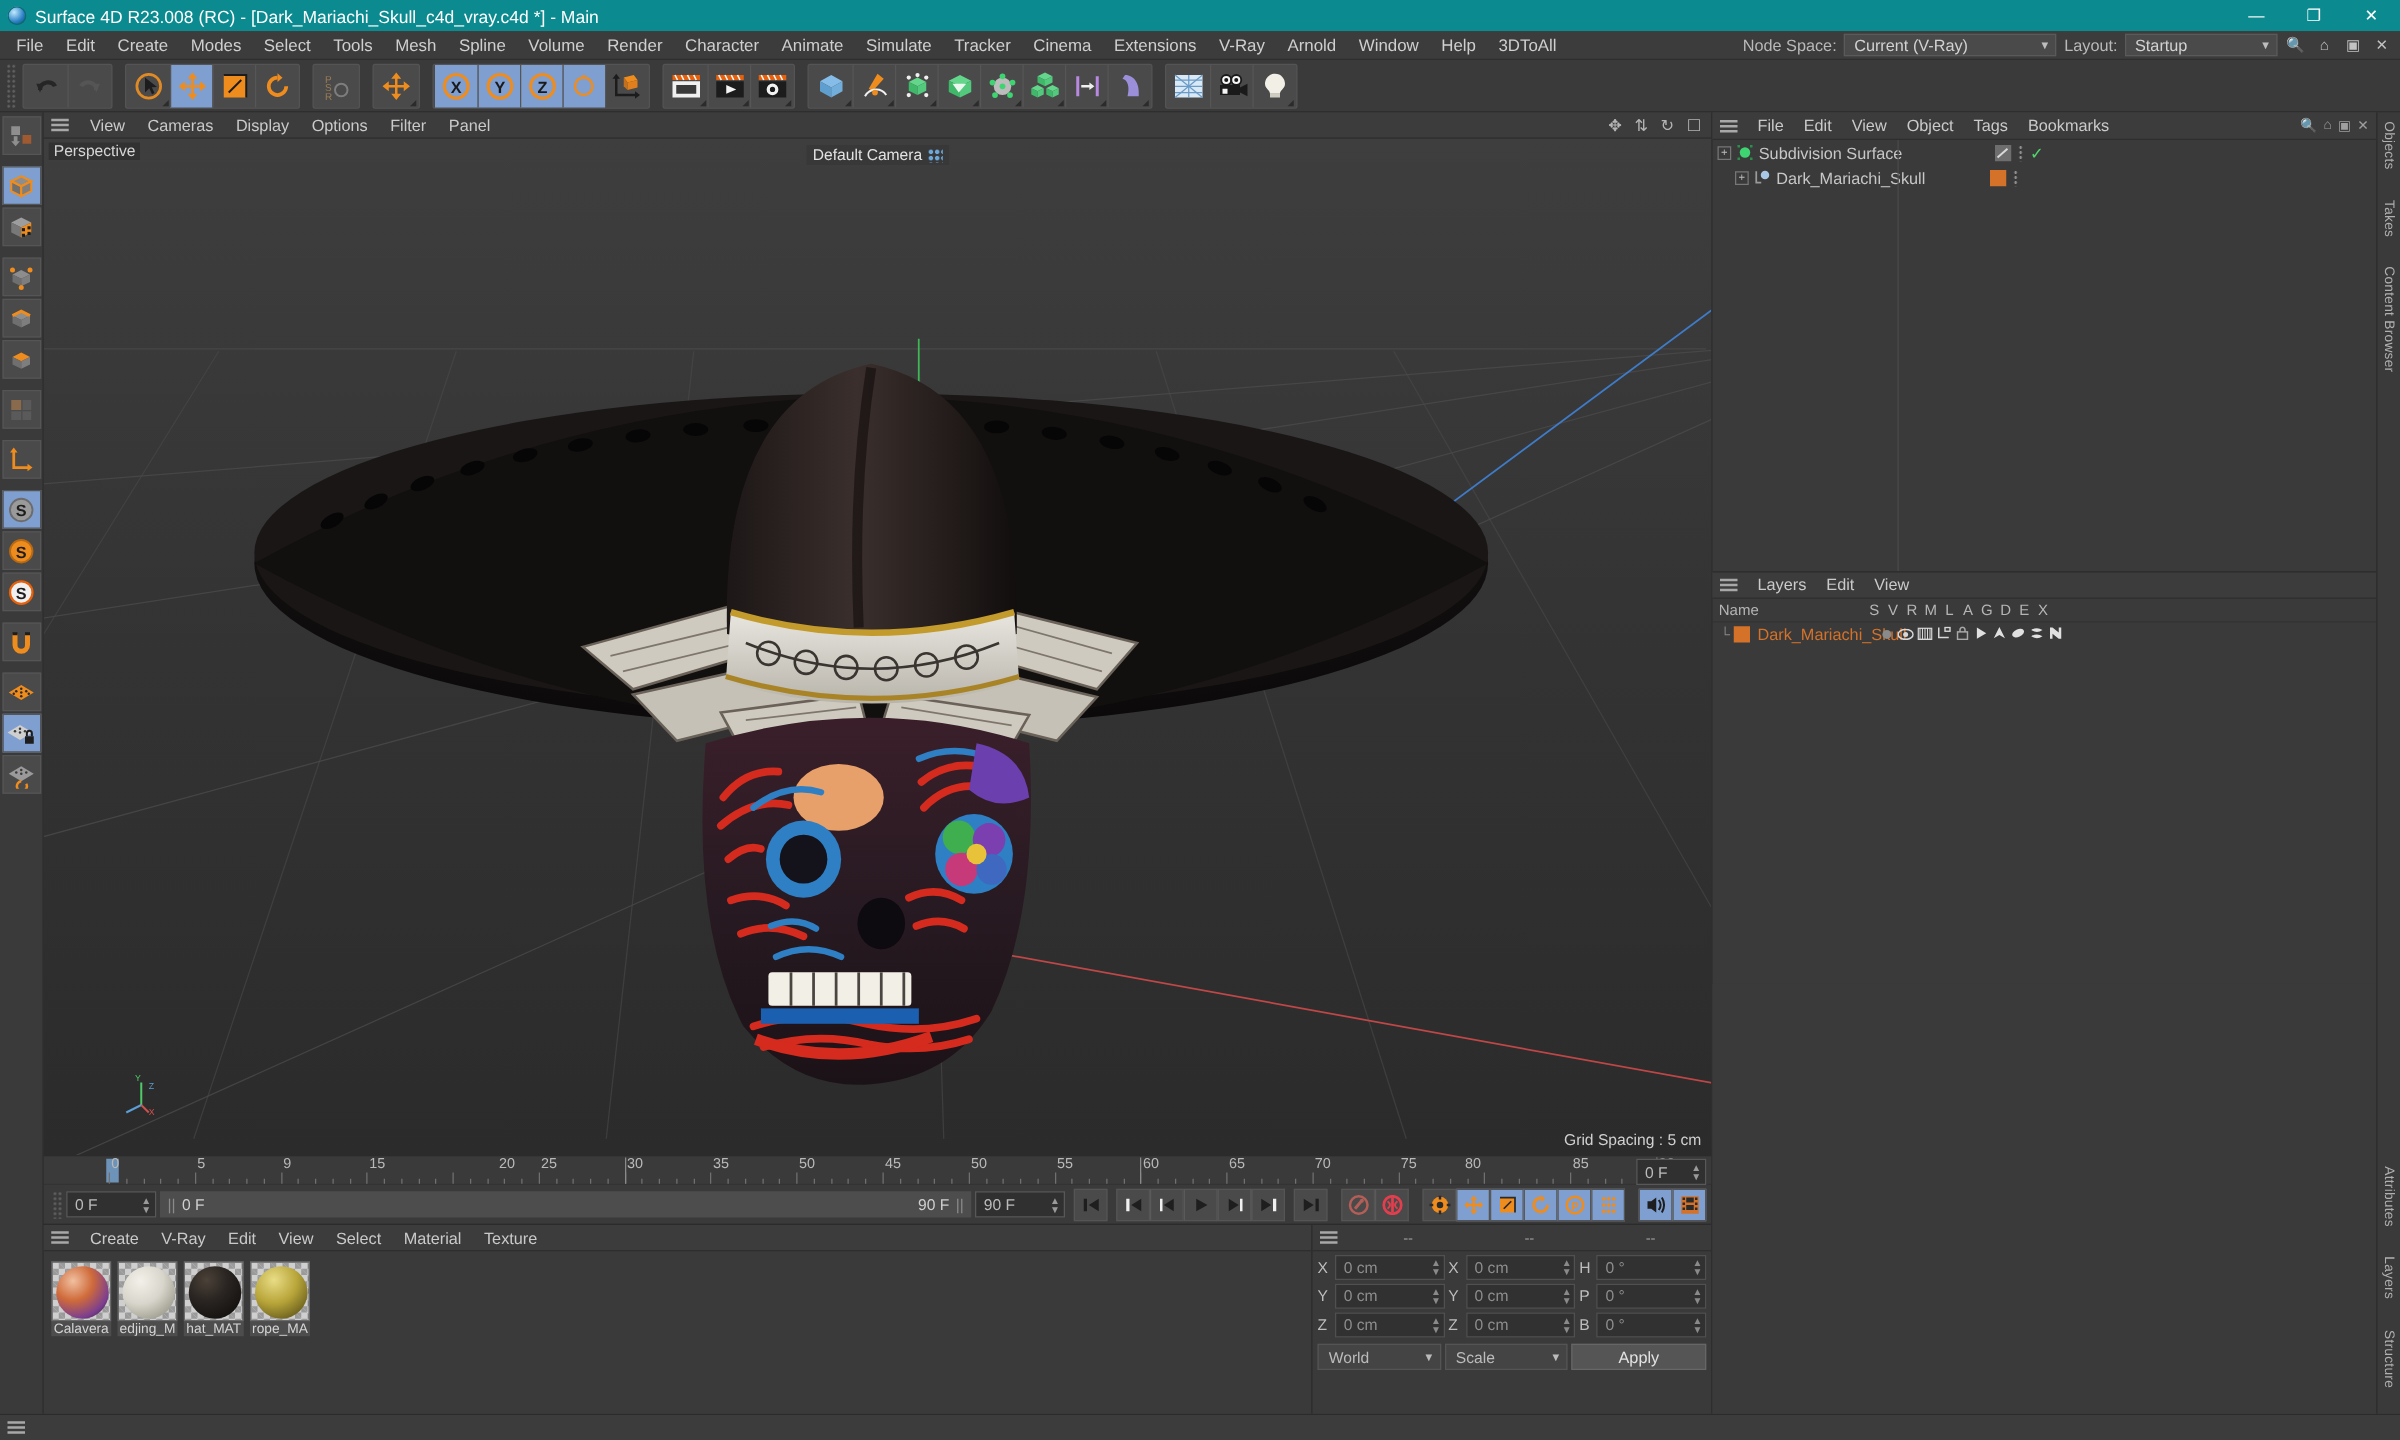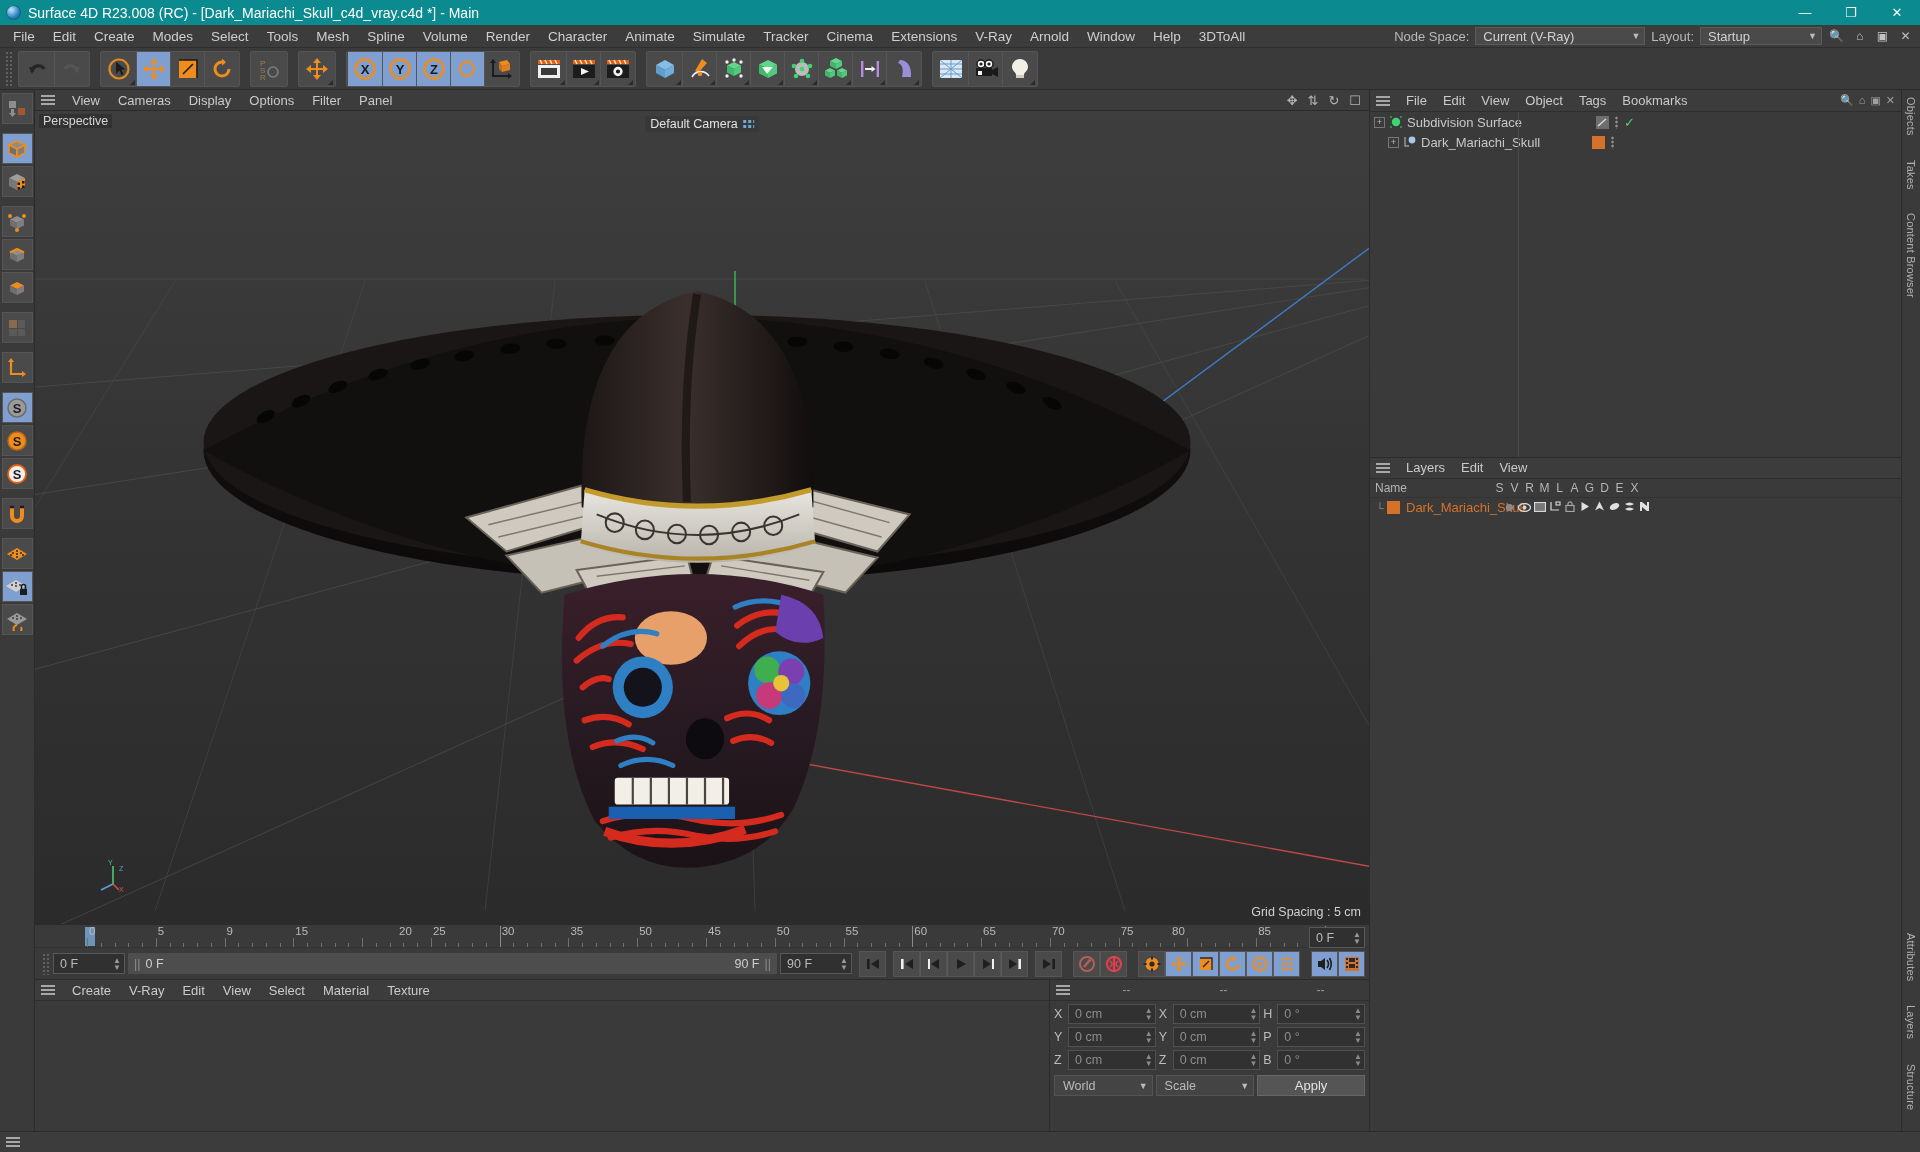--- a/index.html
+++ b/index.html
@@ -1138,20 +1138,46 @@
               <i></i>
             </div>
           <div class="mi">Create</div>
           <div class="mi">V-Ray</div>
           <div class="mi">Edit</div>
           <div class="mi">View</div>
           <div class="mi">Select</div>
           <div class="mi">Material</div>
           <div class="mi">Texture</div>
         </div>
+        <div id="matlist">
+          <div class="mat">
+            <div class="matthumb">
+              <div class="ball" style="background:radial-gradient(circle at 32% 28%, #f0c0a0 0%, #cf6a3a 38%, #7c3f8f 72%, #241020 100%);"></div>
+            </div>
+            <div class="matname">Calavera</div>
+          </div>
+          <div class="mat">
+            <div class="matthumb">
+              <div class="ball" style="background:radial-gradient(circle at 34% 28%, #f2f0e8 0%, #d8d6cc 45%, #9a9888 85%, #4e4c44 100%);"></div>
+            </div>
+            <div class="matname">edjing_M</div>
+          </div>
+          <div class="mat">
+            <div class="matthumb">
+              <div class="ball" style="background:radial-gradient(circle at 34% 26%, #4b4238 0%, #2a2522 40%, #0a0908 100%);"></div>
+            </div>
+            <div class="matname">hat_MAT</div>
+          </div>
+          <div class="mat">
+            <div class="matthumb">
+              <div class="ball" style="background:radial-gradient(circle at 36% 26%, #e8dc86 0%, #b9a63a 45%, #4f4714 95%);"></div>
+            </div>
+            <div class="matname">rope_MA</div>
+          </div>
+        </div>
       </div>
 
       <div id="coordpanel">
         <div id="coordhdr">
           <div class="hamb" style="margin:0 8px 0 6px;">
               <i></i>
               <i></i>
               <i></i>
             </div>
           <div class="c">--</div>

